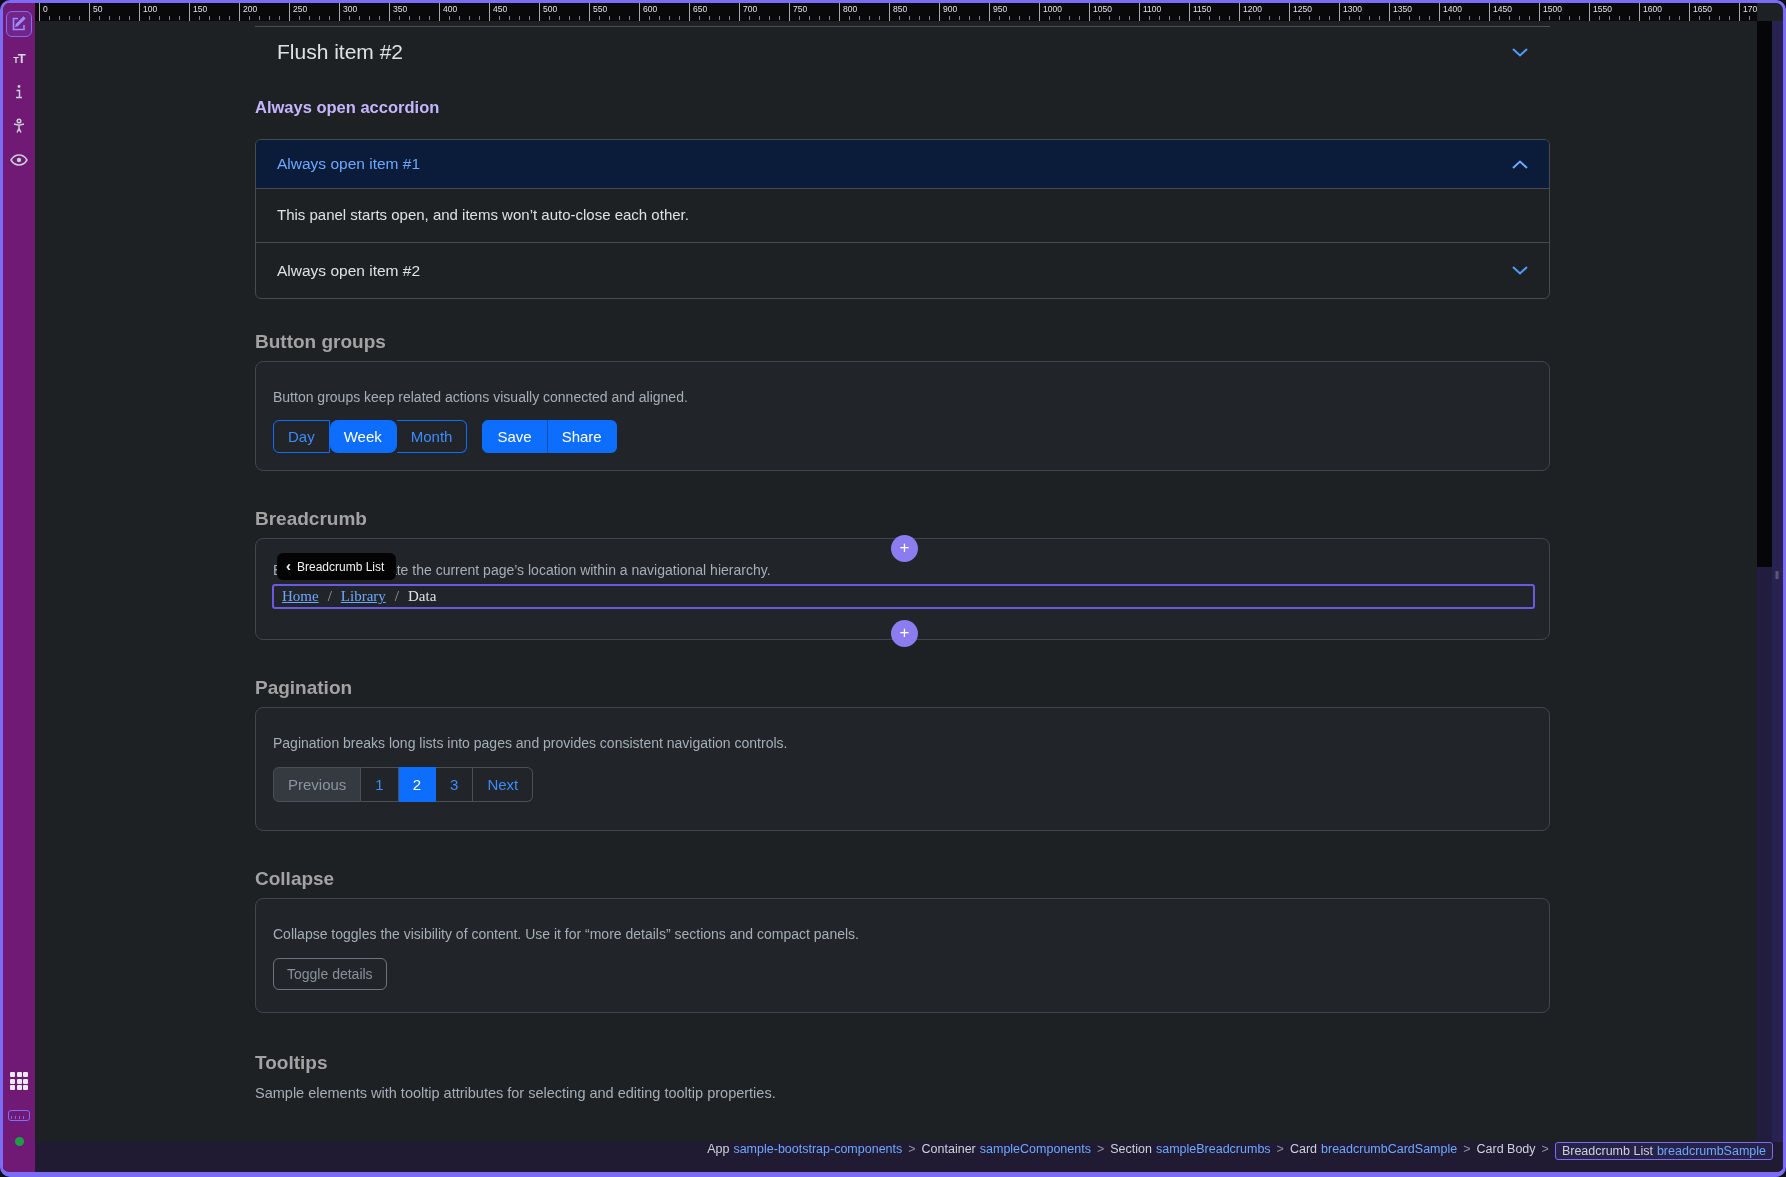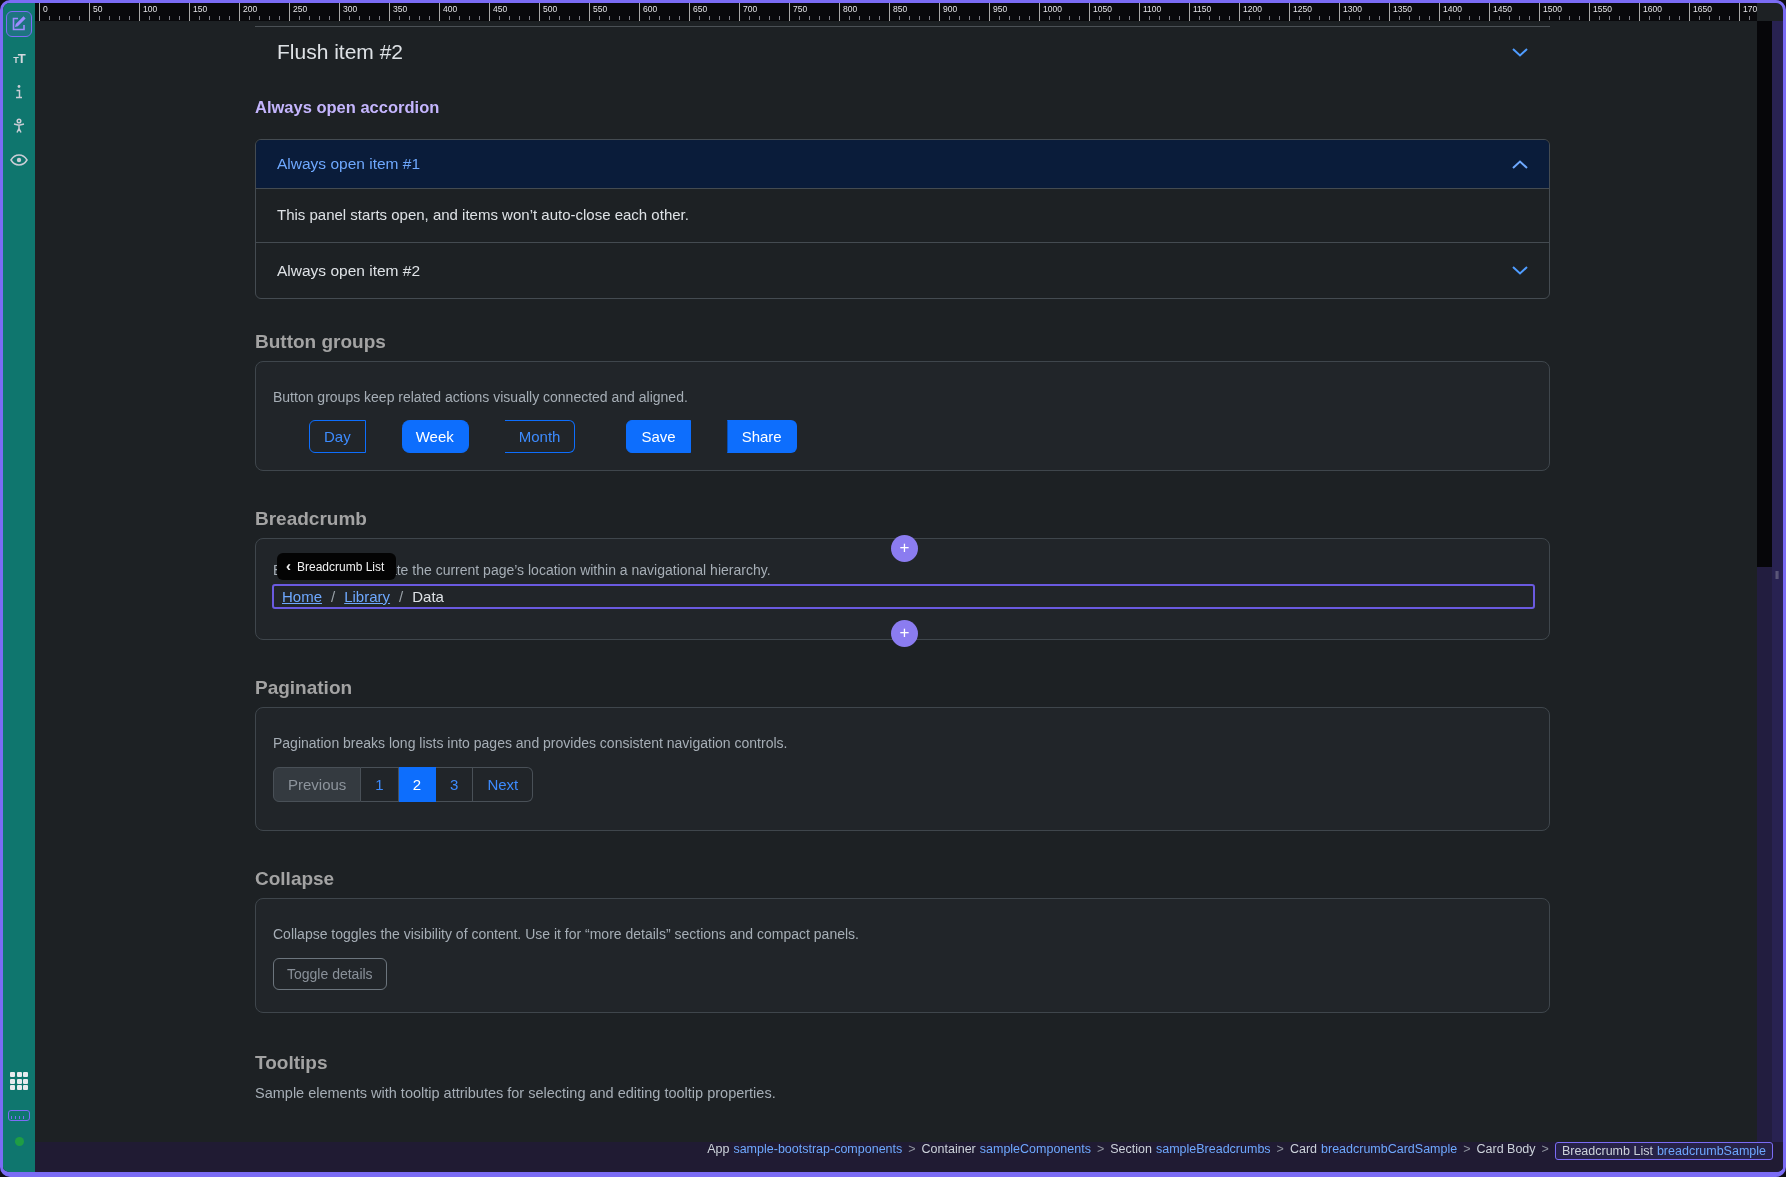--- a/index.html
+++ b/index.html
@@ -9,21 +9,21 @@
   .window{
     position:relative; width:1786px; height:1177px;
     background:#1d2124;
     border:3px solid #7b6cf5; border-bottom-width:5px;
     border-radius:10px; overflow:hidden;
   }
 
   
   .sidebar{
     position:absolute; left:0; top:0; bottom:0; width:32px;
-    background:#0f766e; z-index:30;
+    background:#701a75; z-index:30;
     display:flex; flex-direction:column; align-items:center;
   }
   .tool{ width:26px; height:26px; margin-top:8px; display:flex; align-items:center; justify-content:center;
          border-radius:6px; color:#c9cdd5; cursor:pointer; }
   .tool.selected{ border:1.5px solid #7d6df7; background:rgba(125,109,247,.14); color:#9d8bff; }
   .tool svg{ display:block; }
   .tool-tt{ font-weight:700; color:#d4d8de; font-size:13px; letter-spacing:-1px; }
   .tool-tt .small-t{ font-size:9px; }
   .sidebar-bottom{ margin-top:auto; display:flex; flex-direction:column; align-items:center; padding-bottom:26px; }
   .grid-icon{ display:grid; grid-template-columns:repeat(3,5px); grid-template-rows:repeat(3,5px); gap:1.5px; }
@@ -84,21 +84,21 @@
   .acc-header.last{ height:55px; }
 
   .h2{ margin-top:32px; font-size:19px; font-weight:700; color:#a3a3a3; }
   .h2-gap{ margin-top:37px; }
 
   .card{ margin-top:8px; border:1px solid #3f464c; border-radius:8px; background:#212529; padding:17px; }
   .card .desc-line{ margin-top:10px; }
 
   
   .btn-row{ display:flex; margin-top:15px; }
-  .btn{ font-size:15px; padding:7px 14px; cursor:pointer; user-select:none;margin-left:36px; }
+  .btn{ font-size:15px; padding:7px 14px; cursor:pointer; user-select:none; }
   .group{ display:flex; }
   .btn-outline{ border:1px solid #0d6efd; color:#3d8bfd; background:transparent; }
   .btn-solid{ background:#0d6efd; color:#fff; border:1px solid #0d6efd; }
   .group .btn + .btn{ border-left-width:0;border-radius:8px; }
   .group .btn:first-child{ border-radius:6px 0 0 6px; }
   .group .btn:last-child{ border-radius:0 6px 6px 0; }
   .group.actions{ margin-left:15px; }
   .group.actions .btn + .btn{ border-left:1px solid rgba(0,0,0,.28); }
 
   
@@ -107,21 +107,21 @@
      border-radius:6px; display:flex; align-items:center; padding:0 12px 0 9px;
      color:#f2f2f2; font-size:12px; z-index:5; }
   .bc-tooltip .chev-left{ font-size:15px; font-weight:700; margin-right:6px; line-height:1; margin-top:-2px; }
   .plus-btn{ position:absolute; left:635px; width:27px; height:27px; border-radius:50%;
      background:#8b7cf0; color:#fff; font-size:17px; line-height:25px; text-align:center;
      cursor:pointer; z-index:6; }
   .plus-top{ top:-4px; }
   .plus-bottom{ top:81px; }
   .bc-selected-box{ position:absolute; left:16px; top:45px; width:1263px; height:25px;
      border:2px solid #6a5ae0; border-radius:3px; display:flex; align-items:center;
-     padding:0 8px; font-size:15px; }
+     padding:0 8px; font-size:15px;font-family:Liberation Serif, serif; }
   .bc-link{ color:#6ea8fe; text-decoration:underline; cursor:pointer; }
   .bc-sep{ color:#9aa1a8; margin:0 9px; }
   .bc-current{ color:#dee2e6; }
 
   
   .pagination{ display:flex; margin-top:16px; }
   .page-item{ font-size:15px; padding:8px 14px; border:1px solid #495057; color:#3d8bfd;
      background:#212529; cursor:pointer; }
   .page-item + .page-item{ border-left-width:0; }
   .page-item:first-child{ border-radius:6px 0 0 6px; }

